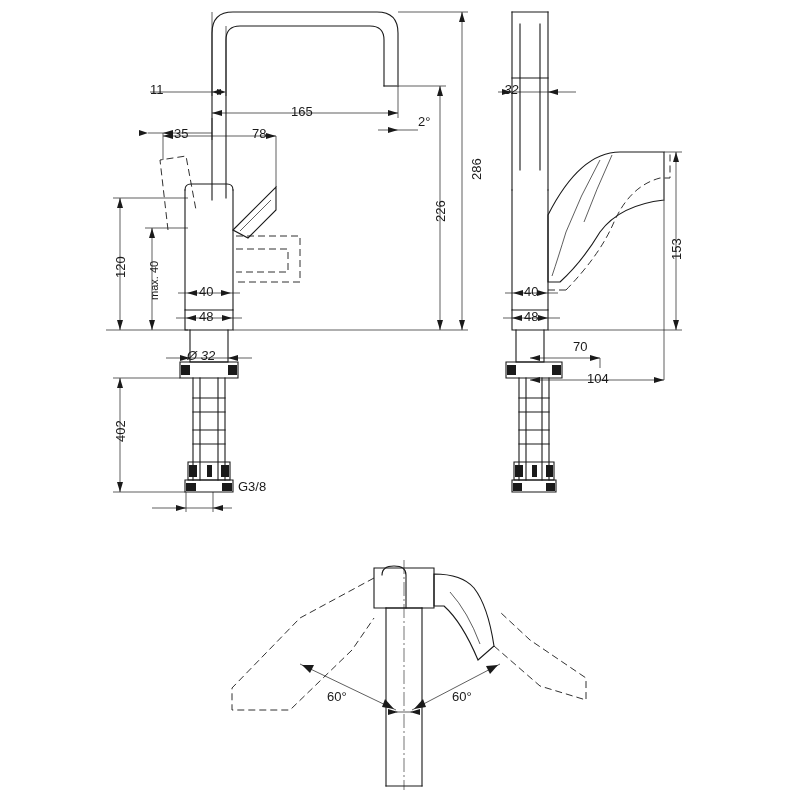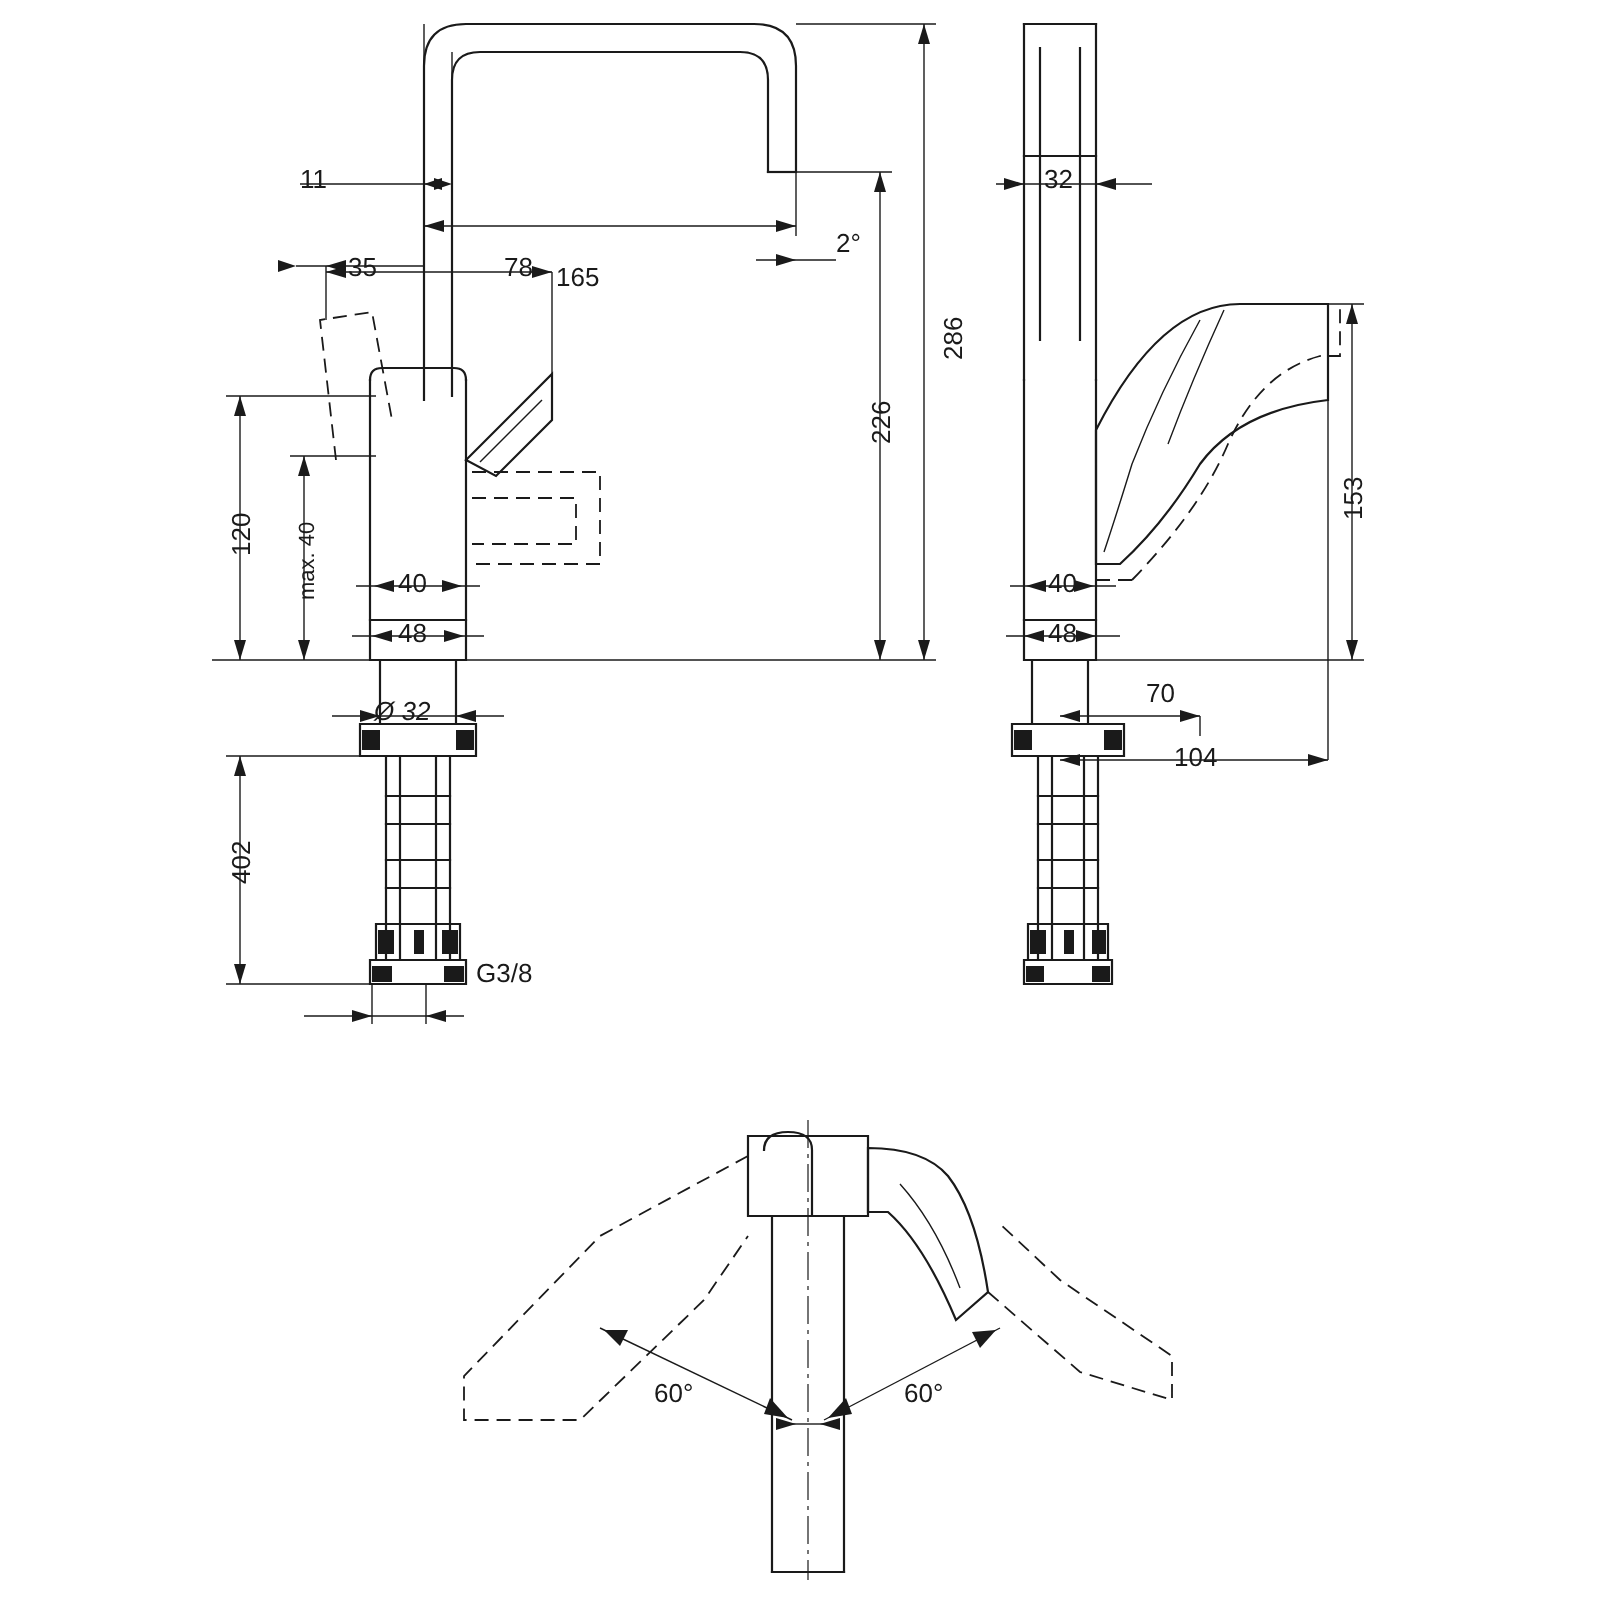--- a/index.html
+++ b/index.html
@@ -285,35 +285,35 @@
       <path class="dim" d="M 500 664 L 412 710"></path>
       <path class="fillblk" d="M 498 665 l -12 1 l 4 8 z"></path>
       <path class="fillblk" d="M 414 709 l 12 -2 l -3 -8 z"></path>
       <path class="dim" d="M 396 712 L 412 712"></path>
       <path class="fillblk" d="M 398 712 l -10 -3 v 6 z"></path>
       <path class="fillblk" d="M 410 712 l 10 -3 v 6 z"></path>
     </g>
   </svg>
 
   <div class="lbl" style="left:150px; top:83px;">11</div>
-  <div class="lbl" style="left:278px; top:105px;margin-top:27px;">165</div>
+  <div class="lbl" style="left:291px; top:105px;">165</div>
   <div class="lbl" style="left:174px; top:127px;text-align:center;">35</div>
   <div class="lbl" style="left:252px; top:127px;">78</div>
   <div class="lbl" style="left:418px; top:115px;">2°</div>
   <div class="lbl vert" style="left:470px; top:180px;">286</div>
   <div class="lbl vert" style="left:434px; top:222px;">226</div>
   <div class="lbl vert" style="left:114px; top:278px;">120</div>
   <div class="lbl vert small" style="left:149px; top:300px;">max. 40</div>
   <div class="lbl" style="left:199px; top:285px;">40</div>
   <div class="lbl" style="left:199px; top:310px;">48</div>
   <div class="lbl" style="left:187px; top:349px;font-style:italic;">Ø 32</div>
   <div class="lbl vert" style="left:114px; top:442px;">402</div>
   <div class="lbl" style="left:238px; top:480px;">G3/8</div>
 
-  <div class="lbl" style="left:522px; top:83px;">32</div>
+  <div class="lbl" style="left:504px; top:83px;font-style:italic;">32</div>
   <div class="lbl vert" style="left:670px; top:260px;">153</div>
   <div class="lbl" style="left:524px; top:285px;">40</div>
   <div class="lbl" style="left:524px; top:310px;">48</div>
   <div class="lbl" style="left:573px; top:340px;">70</div>
   <div class="lbl" style="left:587px; top:372px;">104</div>
 
   <div class="lbl" style="left:327px; top:690px;">60°</div>
   <div class="lbl" style="left:452px; top:690px;">60°</div>
 
 </div>

